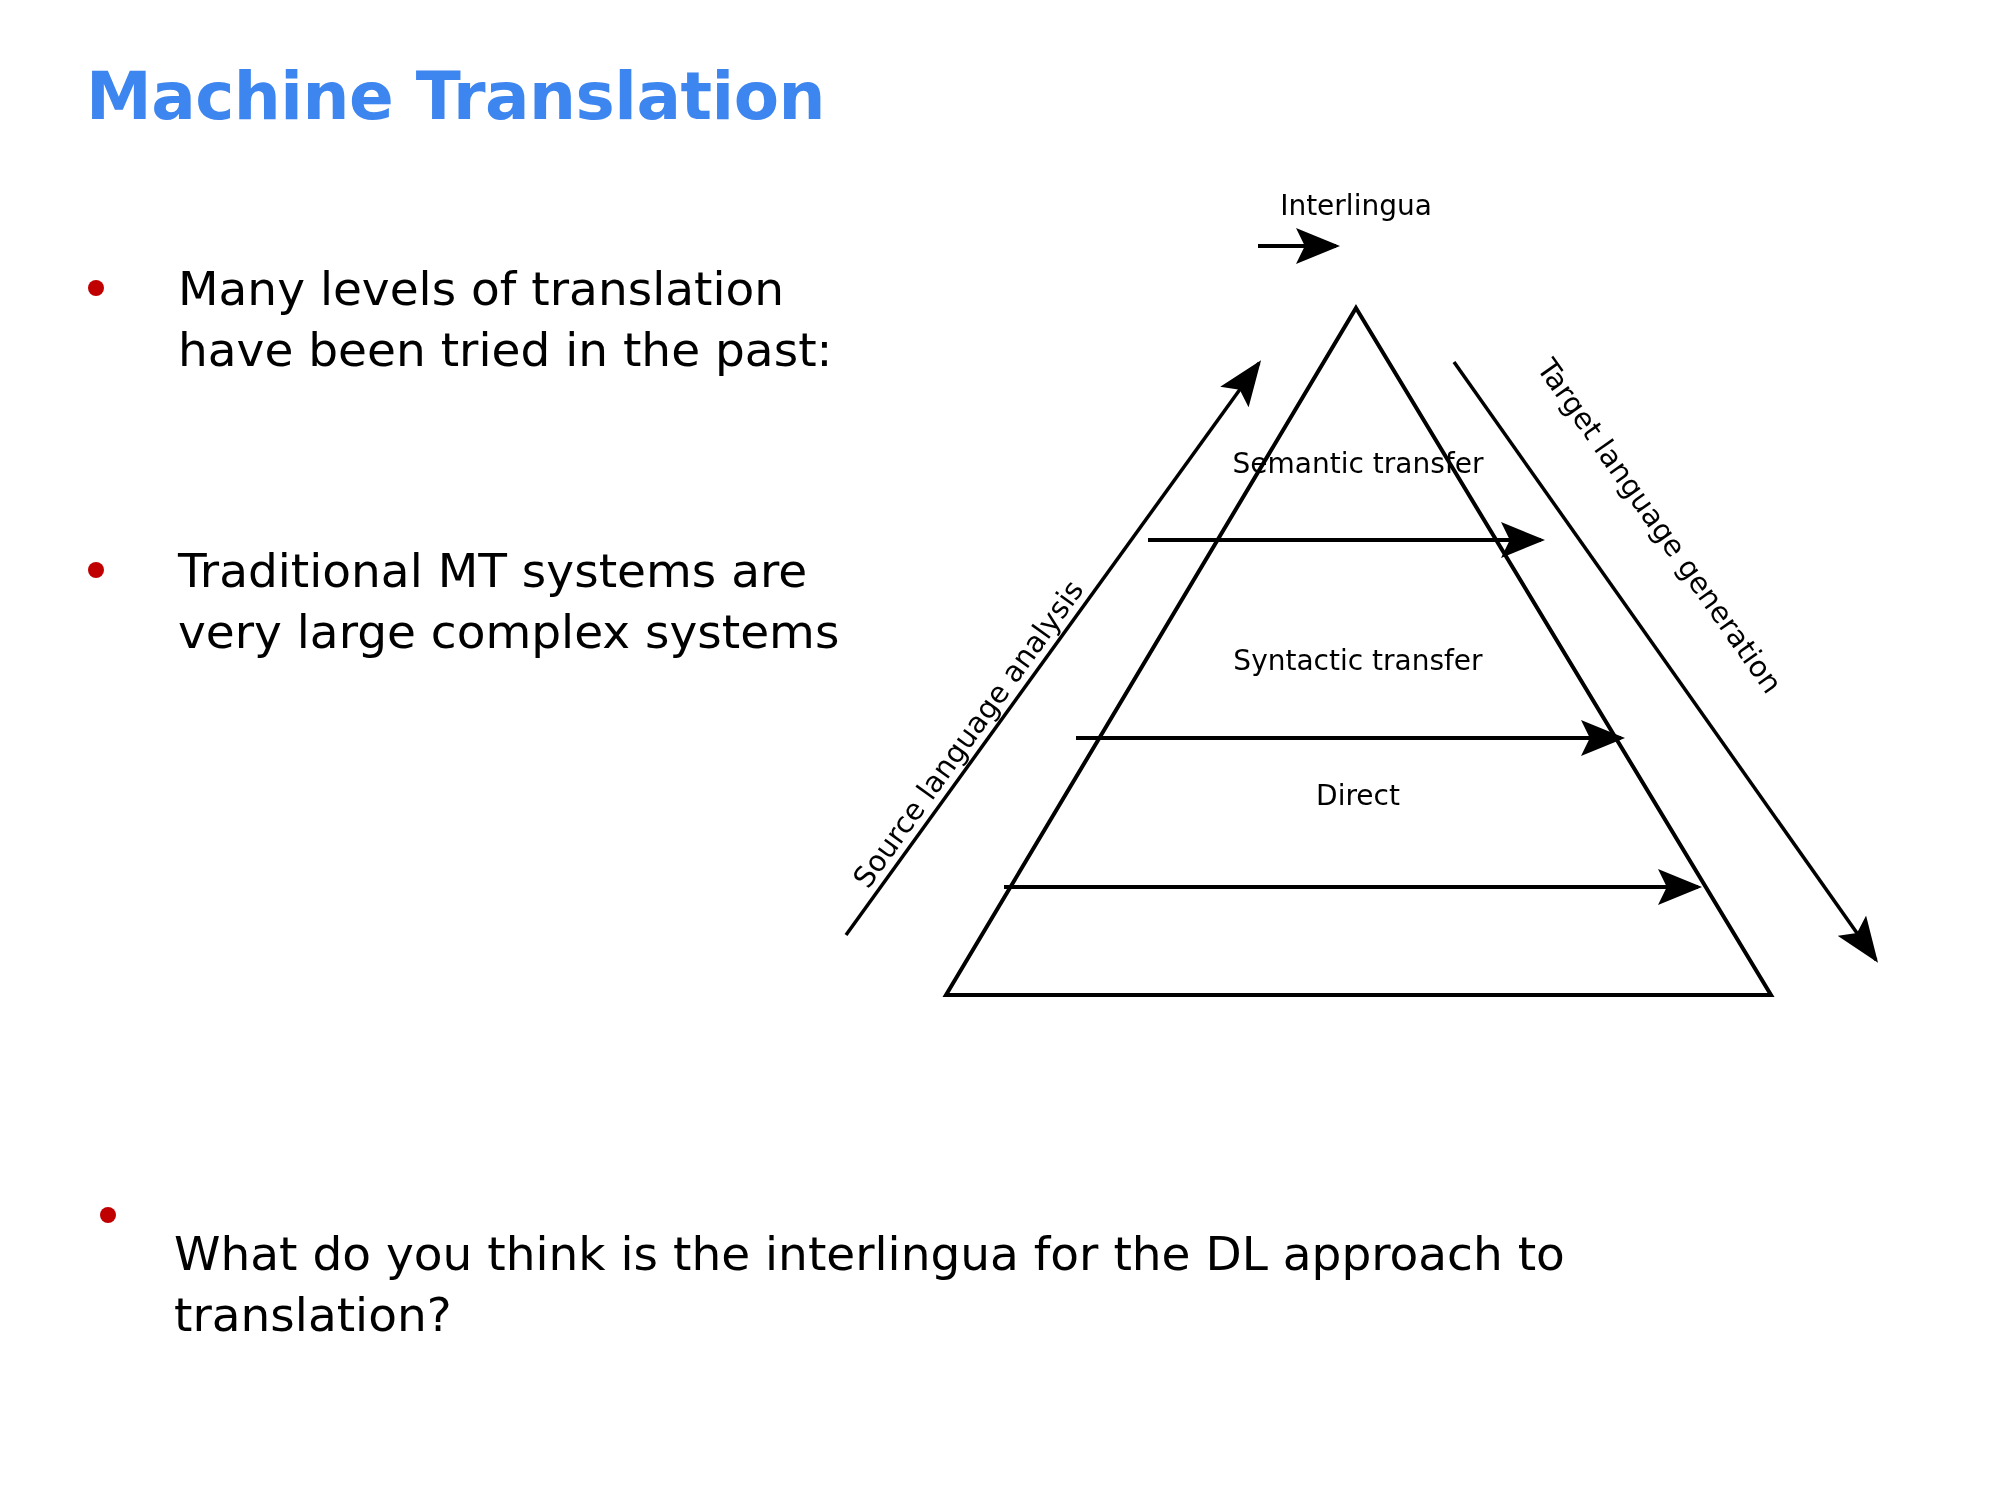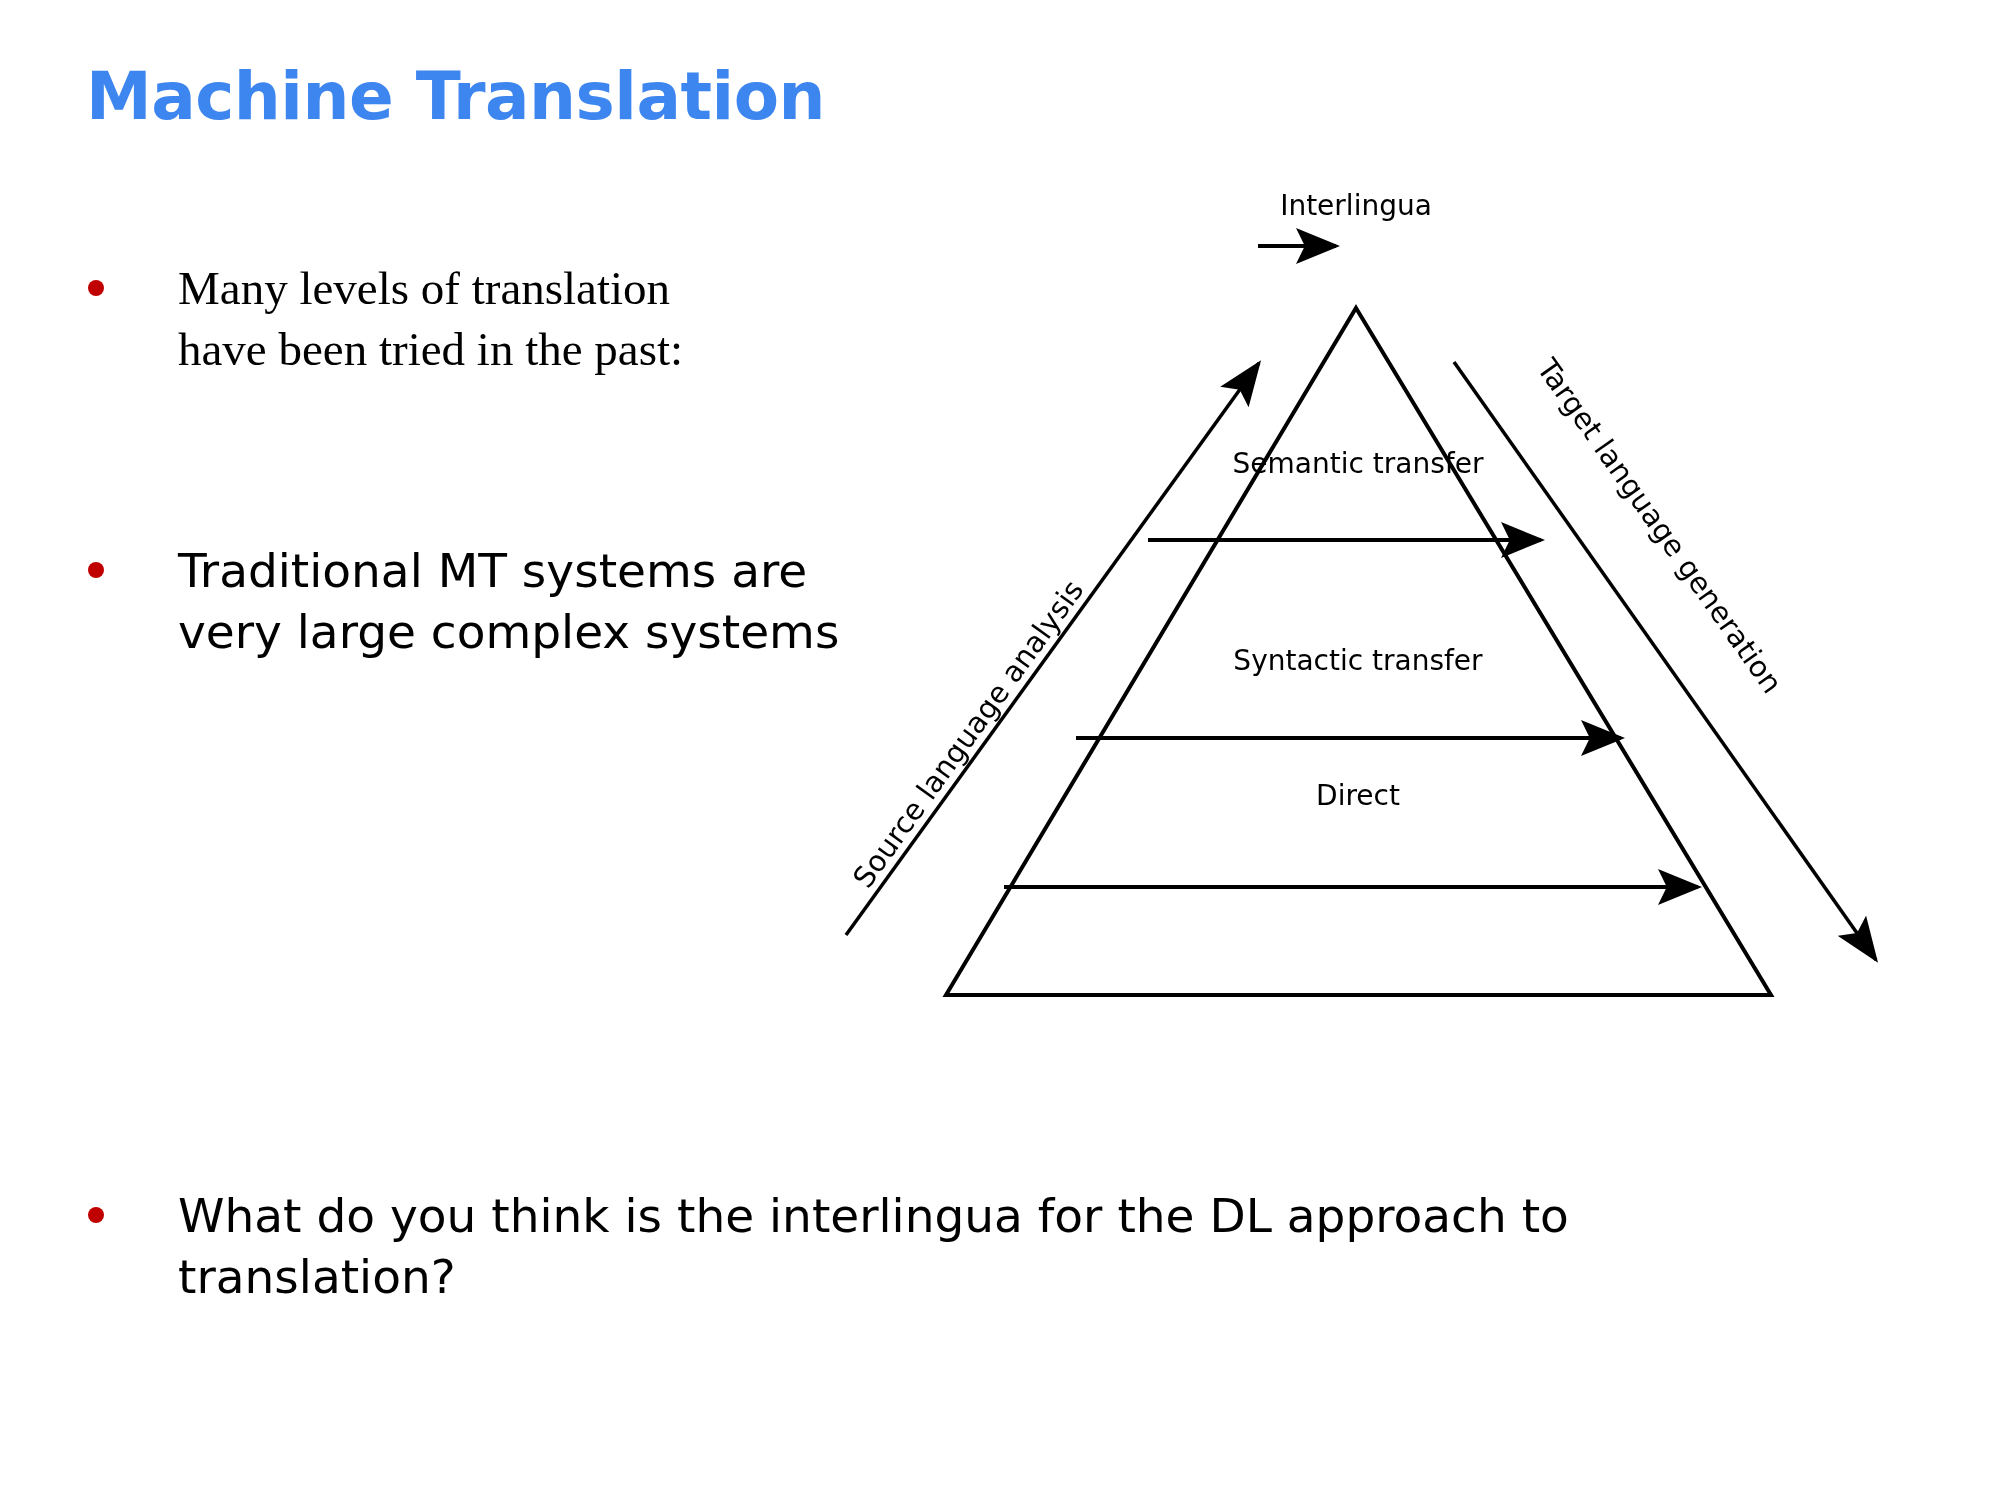--- a/index.html
+++ b/index.html
@@ -56,21 +56,21 @@
     color: #000000;
     white-space: pre-line;
   }
 
   #bullet-0 { left: 88px; top: 258px; width: 920px; }
   #bullet-0 .bullet-text { margin-left: 74px; }
 
   #bullet-1 { left: 88px; top: 540px; width: 940px; }
   #bullet-1 .bullet-text { margin-left: 74px; }
 
-  #bullet-2 { left: 88px; top: 1185px; width: 1800px; }
+  #bullet-2 { left: 100px; top: 1185px; width: 1800px; flex-direction: column; }
   #bullet-2 .bullet-text { margin-left: 74px; }
 
   
   #diagram {
     position: absolute;
     left: 836px;
     top: 190px;
     width: 1080px;
     height: 860px;
   }
@@ -89,21 +89,21 @@
 </style>
 </head>
 <body>
 
 <div id="slide" style="background: rgb(255, 255, 255);">
 
   <div id="slide-title" style="color: rgb(61, 133, 239);">Machine Translation</div>
 
   <div class="bullet-row" id="bullet-0">
     <span class="bullet-dot" style="background:#c00000"></span>
-    <span class="bullet-text" style="white-space: pre-line; font-family: Liberation Serif, serif;">Many levels of translation
+    <span class="bullet-text" style="white-space: pre-line;">Many levels of translation
 have been tried in the past:</span>
   </div>
 
   <div class="bullet-row" id="bullet-1">
     <span class="bullet-dot" style="background:#c00000"></span>
     <span class="bullet-text" style="white-space: pre-line;">Traditional MT systems are
 very large complex systems</span>
   </div>
 
   <div class="bullet-row" id="bullet-2">

